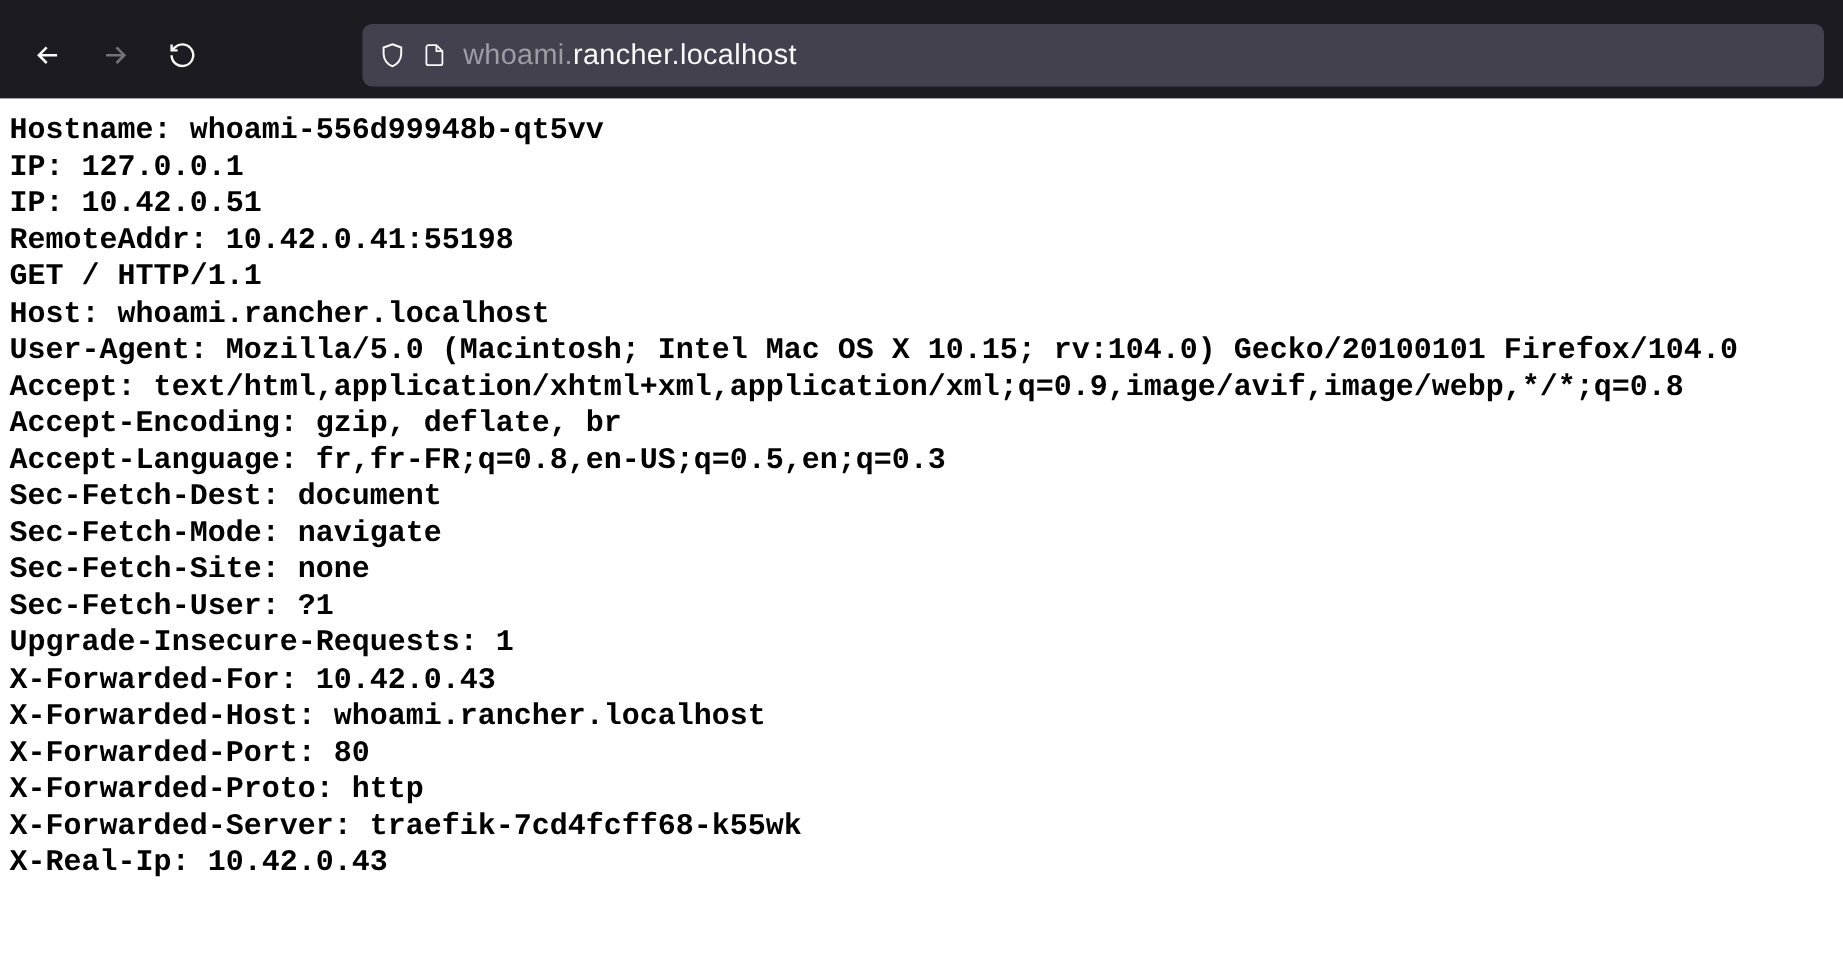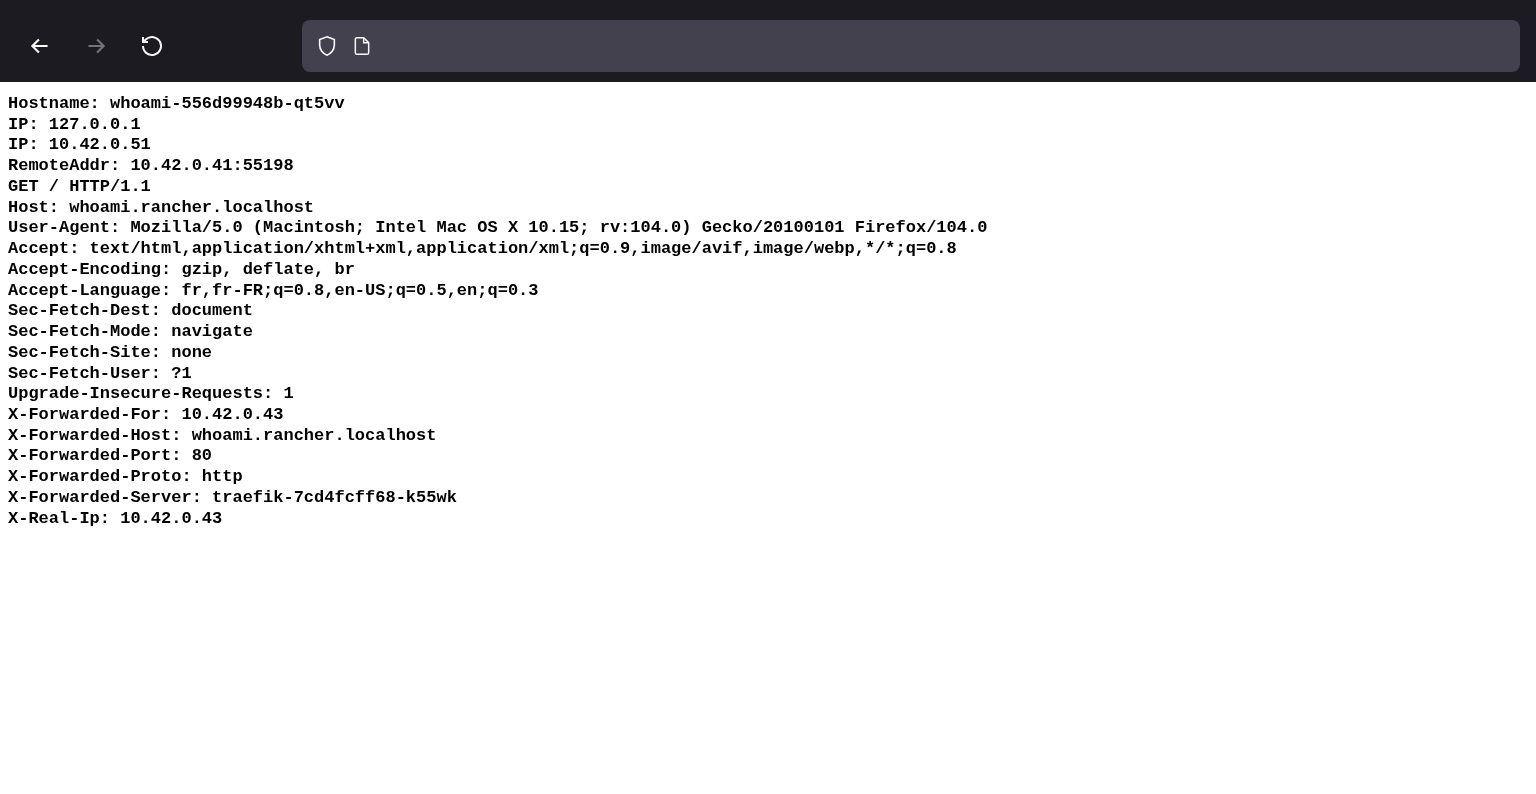--- a/index.html
+++ b/index.html
@@ -91,21 +91,21 @@
       letter-spacing: 0.3px;
     }
     
     .url-subdomain {
       color: #9e9da6;
     }
     
     .page-content {
       padding: 12px 8px;
       font-family: "SF Mono", Menlo, Monaco, "Courier New", monospace;
-      font-size: 17px;
+      font-size: 25px;
       line-height: 1.22;
       font-weight: 600;
       white-space: pre;
       color: #000000;
     }
   </style>
 </head>
 <body>
 
 <div class="browser-chrome">
@@ -133,20 +133,21 @@
         <svg width="22" height="24" viewBox="0 0 24 24">
           <path d="M12 2l8 3v6c0 5-3.5 9.5-8 11-4.5-1.5-8-6-8-11V5l8-3z"></path>
         </svg>
       </span>
       <span class="address-icon">
         <svg width="20" height="24" viewBox="0 0 24 24">
           <path d="M14 2H6a2 2 0 0 0-2 2v16a2 2 0 0 0 2 2h12a2 2 0 0 0 2-2V8l-6-6z"></path>
           <path d="M14 2v6h6"></path>
         </svg>
       </span>
+      <span class="url-text"><span class="url-subdomain">whoami.</span><span>rancher.localhost</span></span>
     </div>
   </div>
 </div>
 
 <pre class="page-content" id="response-body">Hostname: whoami-556d99948b-qt5vv
 IP: 127.0.0.1
 IP: 10.42.0.51
 RemoteAddr: 10.42.0.41:55198
 GET / HTTP/1.1
 Host: whoami.rancher.localhost

